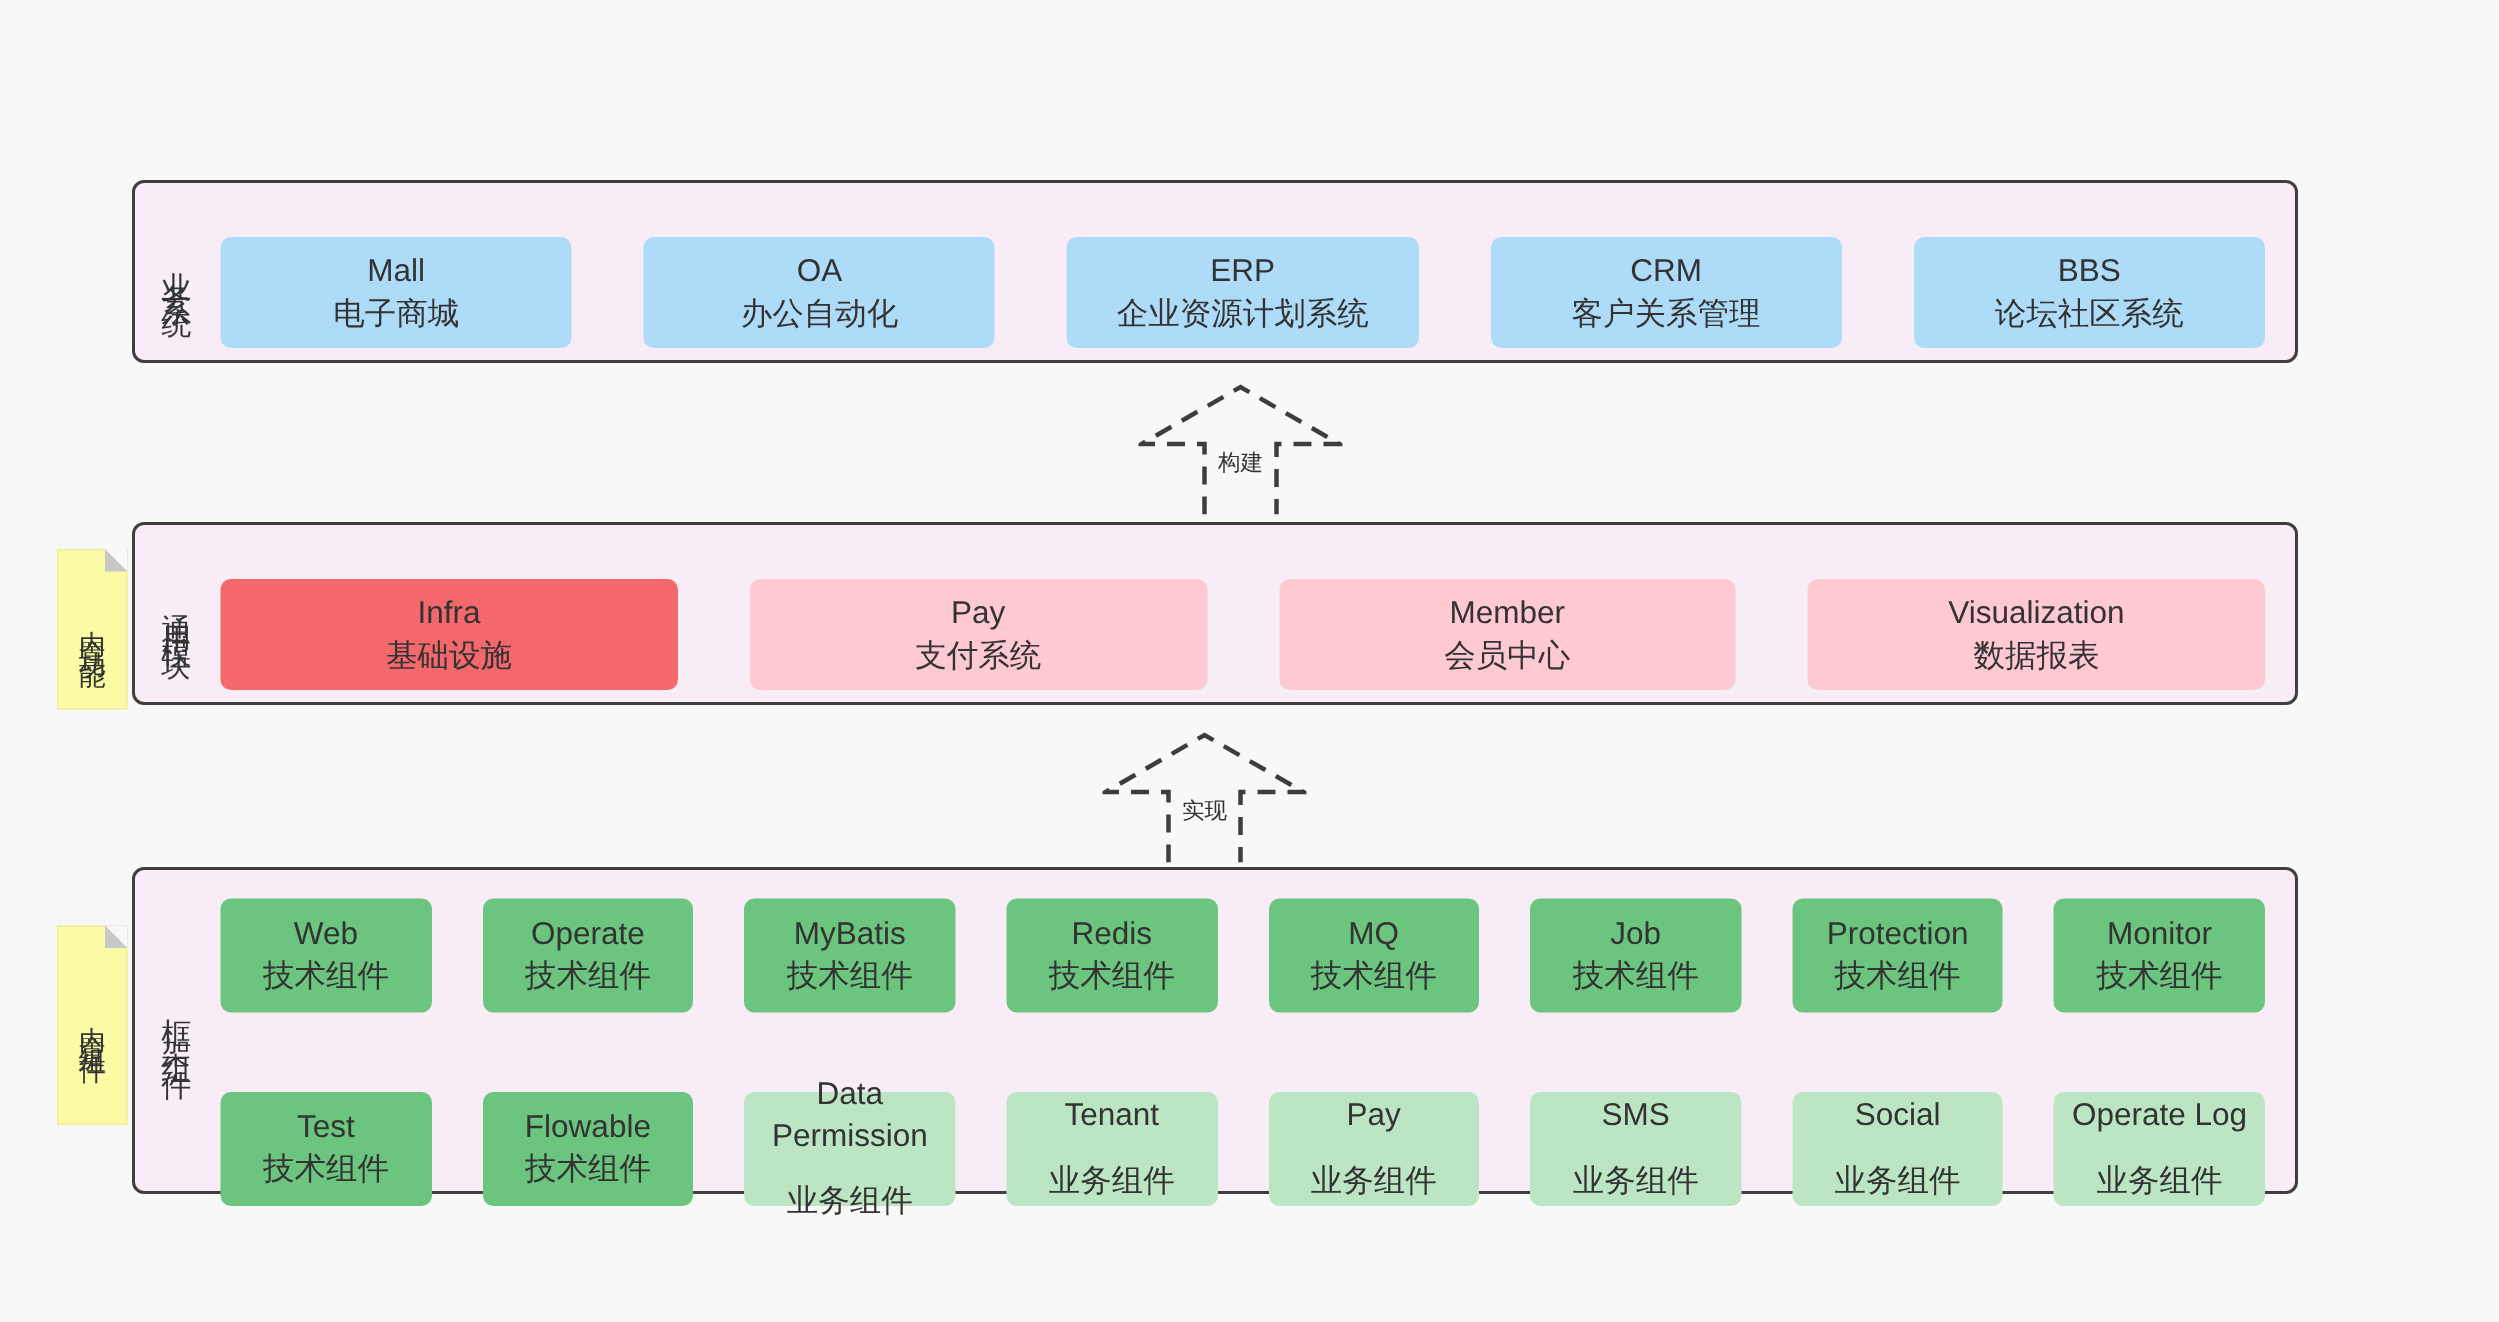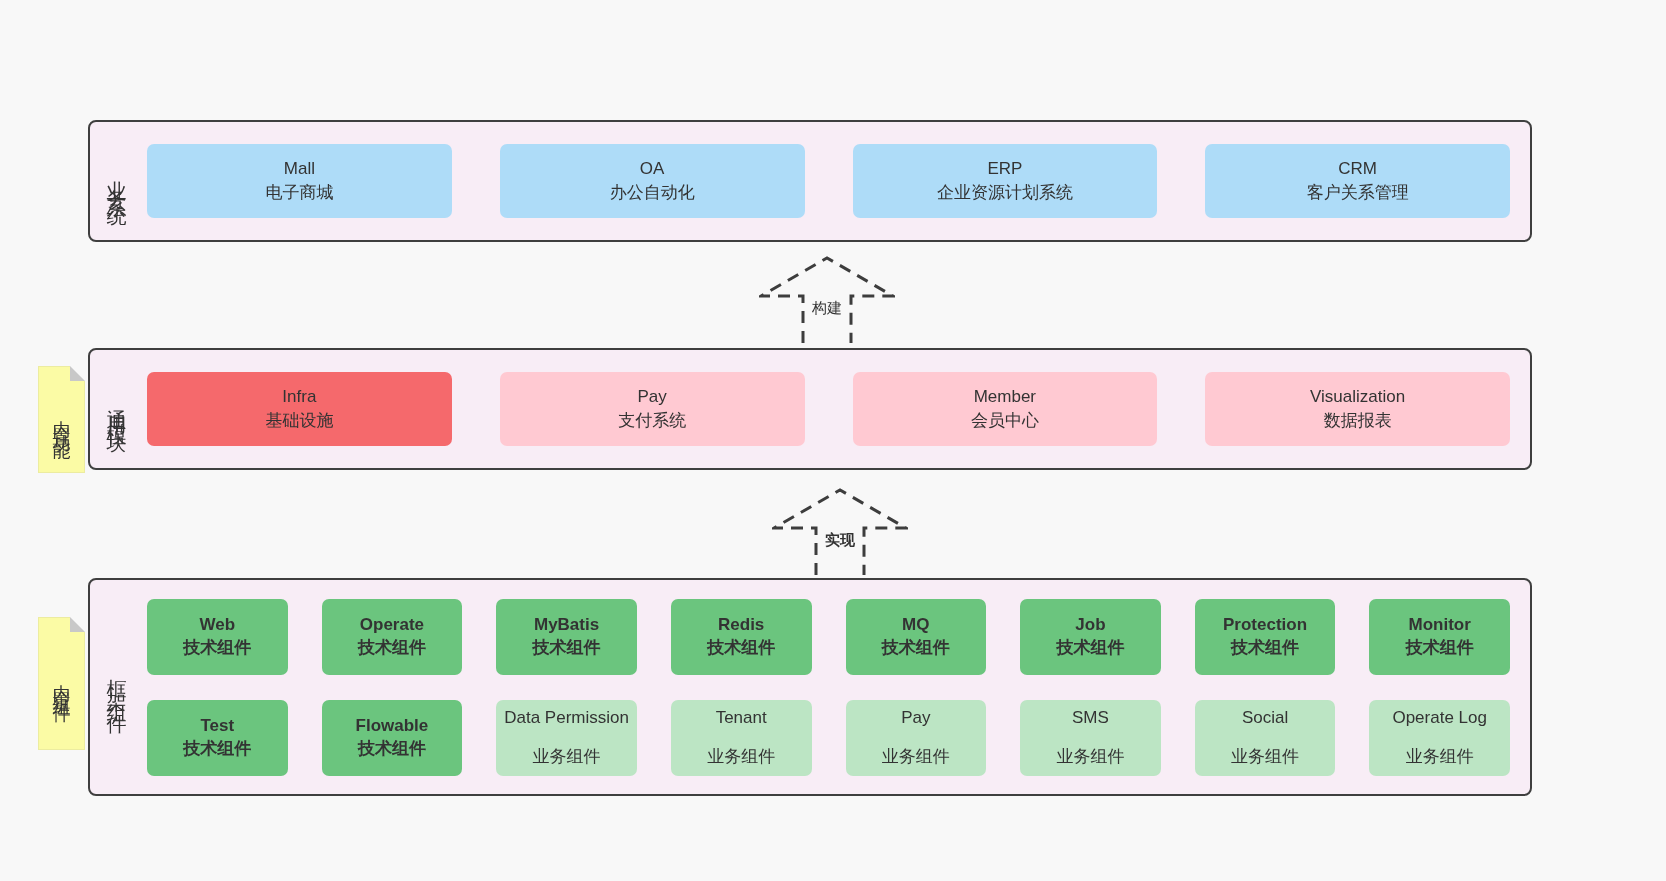--- a/index.html
+++ b/index.html
@@ -31,28 +31,28 @@
     text-align:center;
   }
   .panel-bottom .panel-label{letter-spacing:12px;}
   
   .boxes{flex:1;display:flex;gap:48px;padding:0 20px 0 16px;}
   .rows{flex:1;display:flex;flex-direction:column;gap:25px;padding:0;}
   .rows .boxes{gap:34px;}
   .box{
     flex:1;height:74px;border-radius:7px;
     display:flex;flex-direction:column;align-items:center;justify-content:center;
-    font-size:17px;line-height:1.4;text-align:center;
-    padding:2px 4px;box-sizing:border-box;
+    font-size:21px;line-height:1.4;text-align:center;
+    padding:2px 4px;box-sizing:border-box;margin-top:28px;
   }
   .rows .box{height:76px;line-height:1.32;}
   .v-blue{background:var(--blue,#aedcf8);}
   .v-red{background:var(--red,#f5696c);}
   .v-pink{background:var(--pink,#ffc9d2);}
-  .v-green{background:var(--green,#6bc57e);font-weight:bold;}
+  .v-green{background:var(--green,#6bc57e);}
   .v-greenlight{background:var(--green-light,#bce5c4);gap:16px;}
   .box-name,.box-desc{white-space:pre-line;}
   
   .note{
     position:absolute;left:38px;width:47px;
     background:var(--yellow,#fbfba5);
     border:1px solid #ececa0;
     box-sizing:border-box;
     display:flex;align-items:center;justify-content:center;
   }
@@ -63,21 +63,21 @@
   }
   .note-mid{top:366px;height:107px;}
   .note-bottom{top:617px;height:133px;}
   .note span{
     writing-mode:vertical-rl;text-orientation:upright;
     font-size:18px;letter-spacing:7px;color:var(--text,#333333);
   }
   
   .arrow{position:absolute;width:136px;height:88px;}
   .arrow-build{left:759px;top:255px;}
-  .arrow-implement{left:772px;top:487px;font-weight:bold;}
+  .arrow-implement{left:735px;top:487px;}
   .arrow svg{display:block;width:100%;height:100%;}
   .arrow path{
     fill:none;stroke:var(--arrow,#3d3d3d);
     stroke-width:3;stroke-dasharray:12 8;
   }
   .arrow-label{
     position:absolute;left:50%;top:44px;transform:translateX(-50%);
     background:var(--page-bg,#f8f8f8);
     padding:0 3px;font-size:15px;color:var(--text,#333333);
     white-space:nowrap;
@@ -99,20 +99,24 @@
         <div class="box-name">OA</div>
         <div class="box-desc">办公自动化</div>
       </div>
       <div class="box v-blue">
         <div class="box-name">ERP</div>
         <div class="box-desc">企业资源计划系统</div>
       </div>
       <div class="box v-blue">
         <div class="box-name">CRM</div>
         <div class="box-desc">客户关系管理</div>
+      </div>
+      <div class="box v-blue">
+        <div class="box-name">BBS</div>
+        <div class="box-desc">论坛社区系统</div>
       </div>
     </div>
   </section>
 
   <div class="arrow arrow-build">
     <svg viewBox="0 0 136 88">
       <path d="M44,88 L44,41 L2,41 L68,3 L134,41 L92,41 L92,88"></path>
     </svg>
     <span class="arrow-label">构建</span>
   </div>

